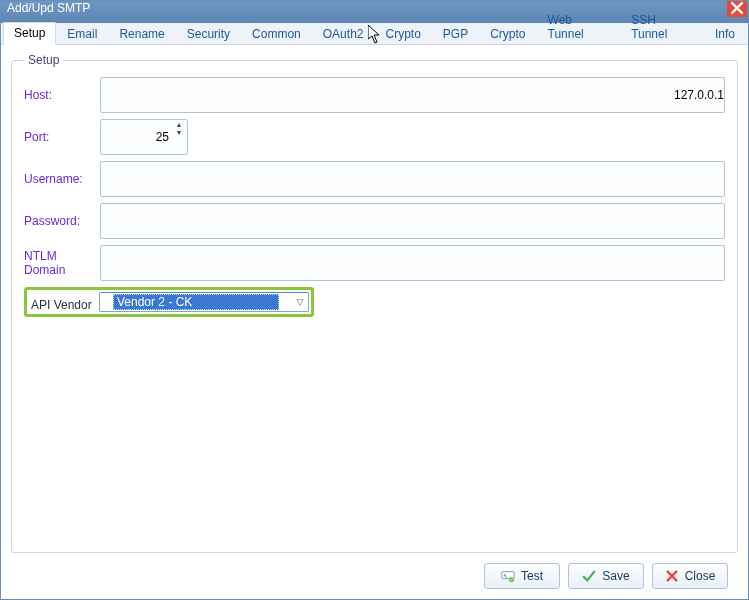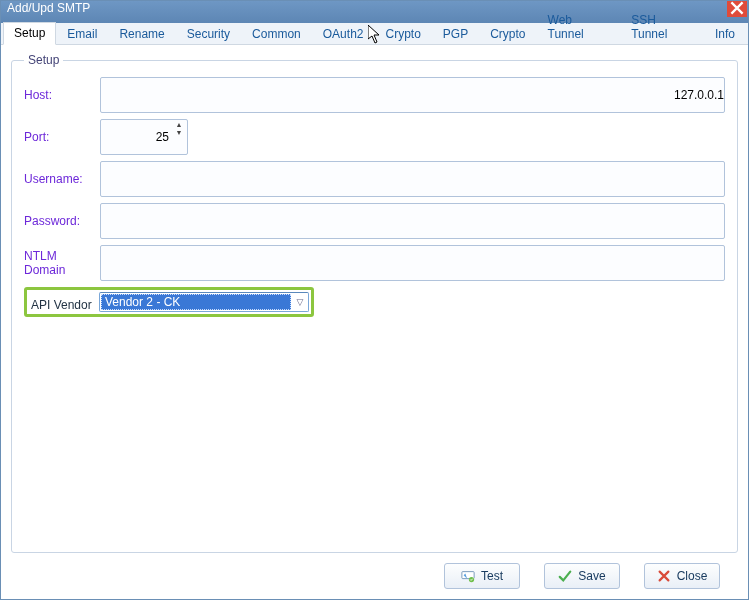--- a/index.html
+++ b/index.html
@@ -128,36 +128,36 @@
     border-radius: 2px;
     background: #fff;
     display:flex;
     align-items:center;
   }
   .combo .sel {
     flex:1;
     background: #3a78d6;
     color:#fff;
     height: 16px;
-    margin:1px;
+    margin:13px;
     padding:1px 4px;
     font-size:12px;
     outline: 1px dotted #c8ddff;
     outline-offset: -1px;
   }
   .combo .arrow {
     width: 16px;
     text-align:center;
     color:#668;
     font-size:9px;
   }
   .buttonbar {
     position: absolute;
-    right: 28px; bottom: 10px;
-    display: flex; gap: 24px;
+    right: 20px; bottom: 10px;
+    display: flex; gap: 8px;
   }
   .btn {
     height: 26px;
     min-width: 76px;
     border: 1px solid #b1c3db;
     border-radius: 3px;
     background: linear-gradient(#fdfefe,#e9eff7);
     display: flex; align-items:center; justify-content:center;
     gap:6px;
     padding: 0 10px;

